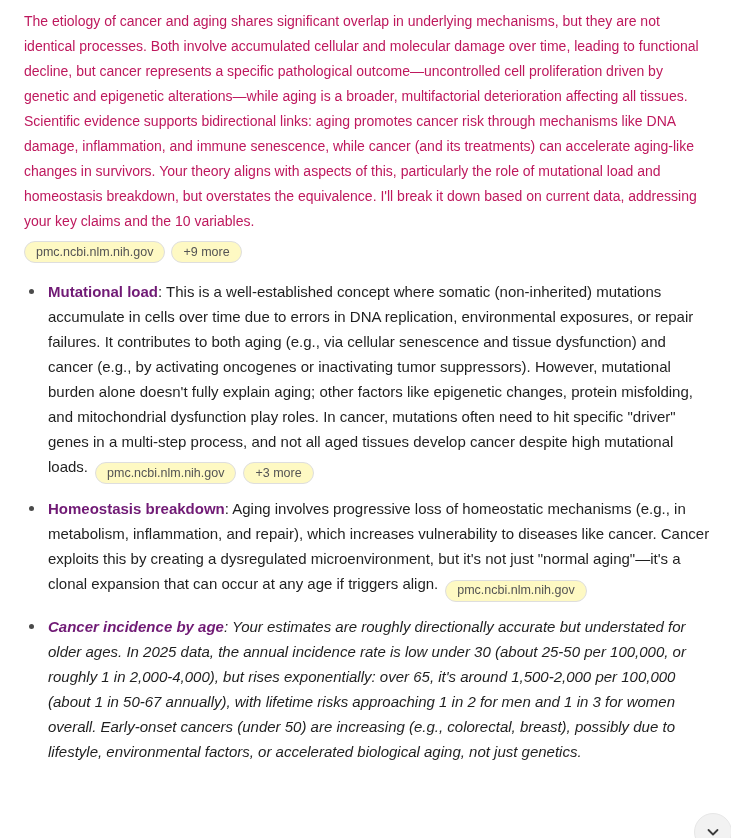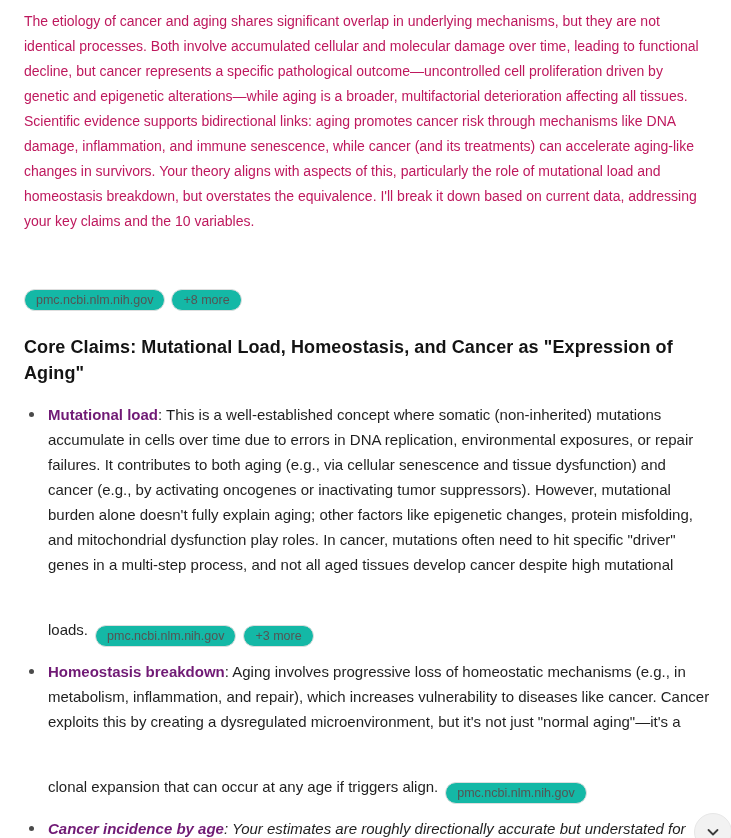--- a/index.html
+++ b/index.html
@@ -23,28 +23,27 @@
     line-height: 25px;
     color: #be185d;
   }
   .pill {
     display: inline-flex;
     align-items: center;
     height: 22px;
     padding: 0 11px;
     border-radius: 11px;
     border: 1px solid #dedede;
-    background: #14b8a6;
+    background: #fef9c3;
     color: #545454;
     font-size: 12.5px;
     font-family: inherit;
     white-space: nowrap;
     cursor: pointer;
     line-height: 1;
-    margin-top: 48px;
   }
   .pill-row {
     margin-top: 7px;
     display: flex;
     gap: 6px;
   }
   .inline-pill {
     vertical-align: -5px;
     margin-left: 7px;
   }
@@ -99,24 +98,23 @@
 </style>
 </head>
 <body>
 
 <div class="page">
 
   <p class="body-text">The etiology of cancer and aging shares significant overlap in underlying mechanisms, but they are not identical processes. Both involve accumulated cellular and molecular damage over time, leading to functional decline, but cancer represents a specific pathological outcome—uncontrolled cell proliferation driven by genetic and epigenetic alterations—while aging is a broader, multifactorial deterioration affecting all tissues. Scientific evidence supports bidirectional links: aging promotes cancer risk through mechanisms like DNA damage, inflammation, and immune senescence, while cancer (and its treatments) can accelerate aging-like changes in survivors. Your theory aligns with aspects of this, particularly the role of mutational load and homeostasis breakdown, but overstates the equivalence. I'll break it down based on current data, addressing your key claims and the 10 variables.</p>
 
   <div class="pill-row">
     <button class="pill">pmc.ncbi.nlm.nih.gov</button>
-    <button class="pill">+8 more</button>
+    <button class="pill">+9 more</button>
   </div>
 
-  <h2 class="heading">Core Claims: Mutational Load, Homeostasis, and Cancer as "Expression of Aging"</h2>
 
   <ul class="bullets">
 
     <li class="bullet-item">
       <span class="bullet-dot"></span>
       <p class="li-body"><strong>Mutational load</strong><span>: This is a well-established concept where somatic (non-inherited) mutations accumulate in cells over time due to errors in DNA replication, environmental exposures, or repair failures. It contributes to both aging (e.g., via cellular senescence and tissue dysfunction) and cancer (e.g., by activating oncogenes or inactivating tumor suppressors). However, mutational burden alone doesn't fully explain aging; other factors like epigenetic changes, protein misfolding, and mitochondrial dysfunction play roles. In cancer, mutations often need to hit specific "driver" genes in a multi-step process, and not all aged tissues develop cancer despite high mutational loads.</span><button class="pill inline-pill">pmc.ncbi.nlm.nih.gov</button><button class="pill inline-pill">+3 more</button></p>
     </li>
 
     <li class="bullet-item">
       <span class="bullet-dot"></span>

